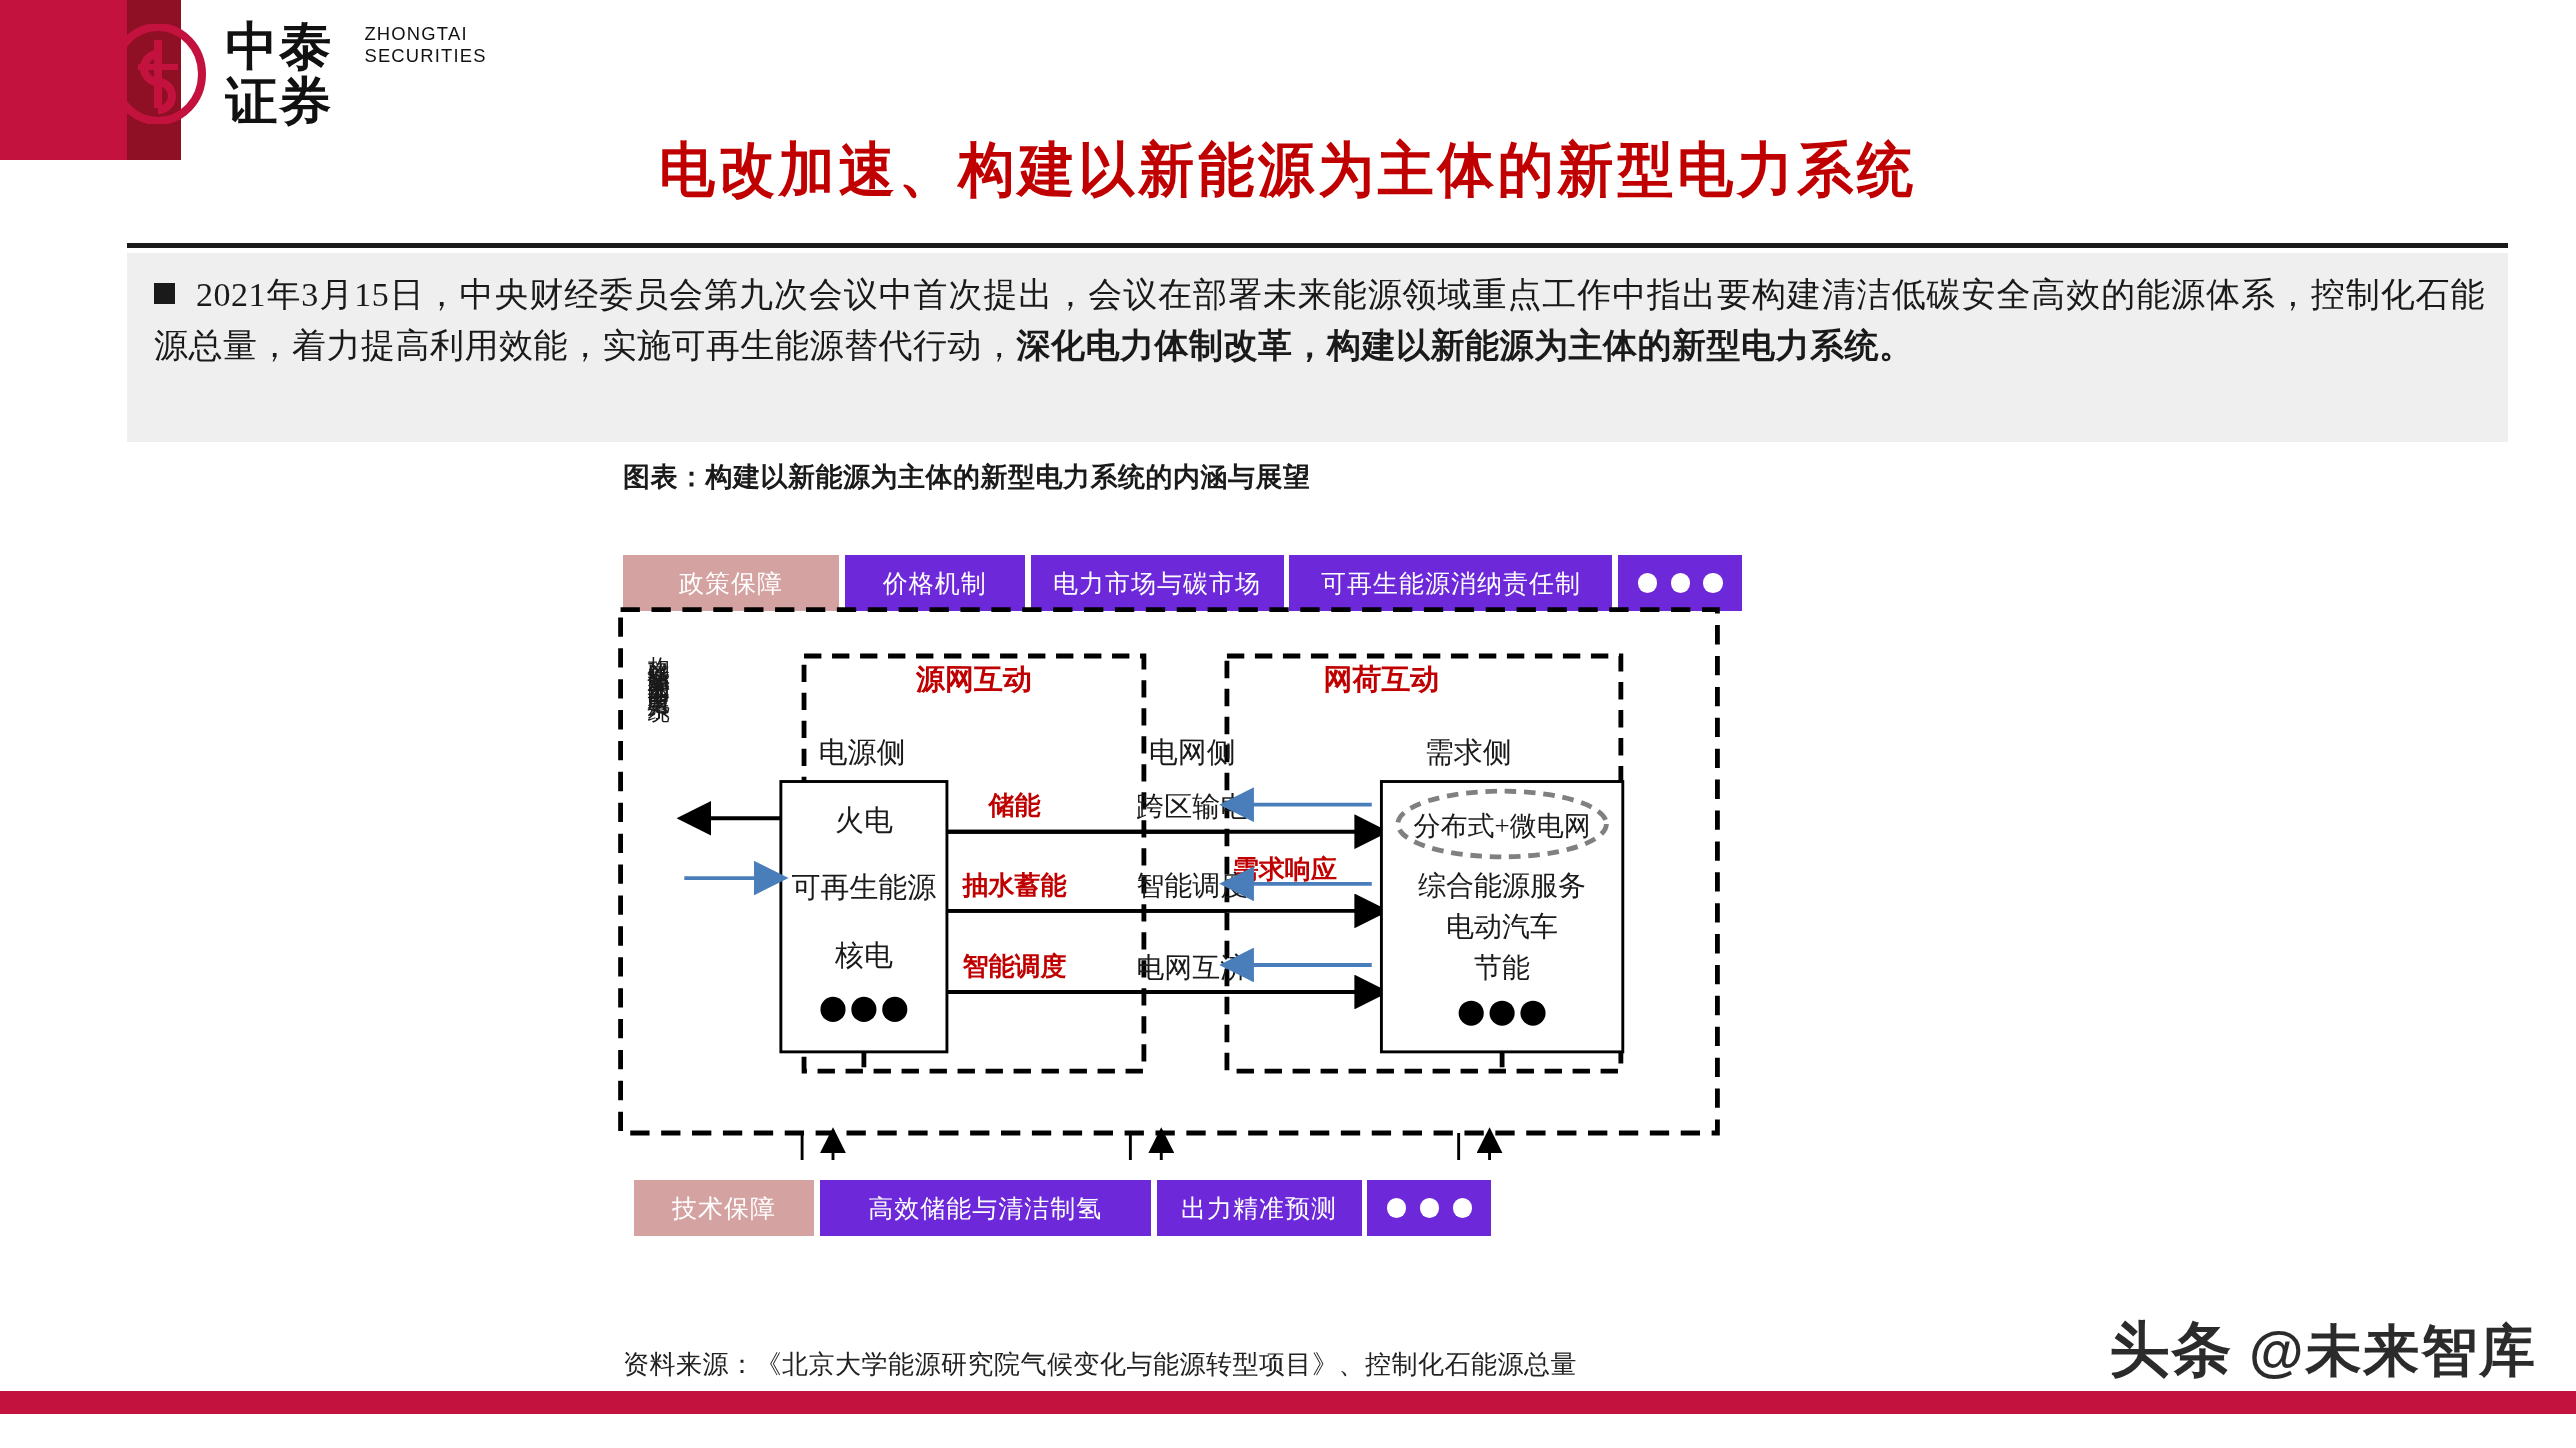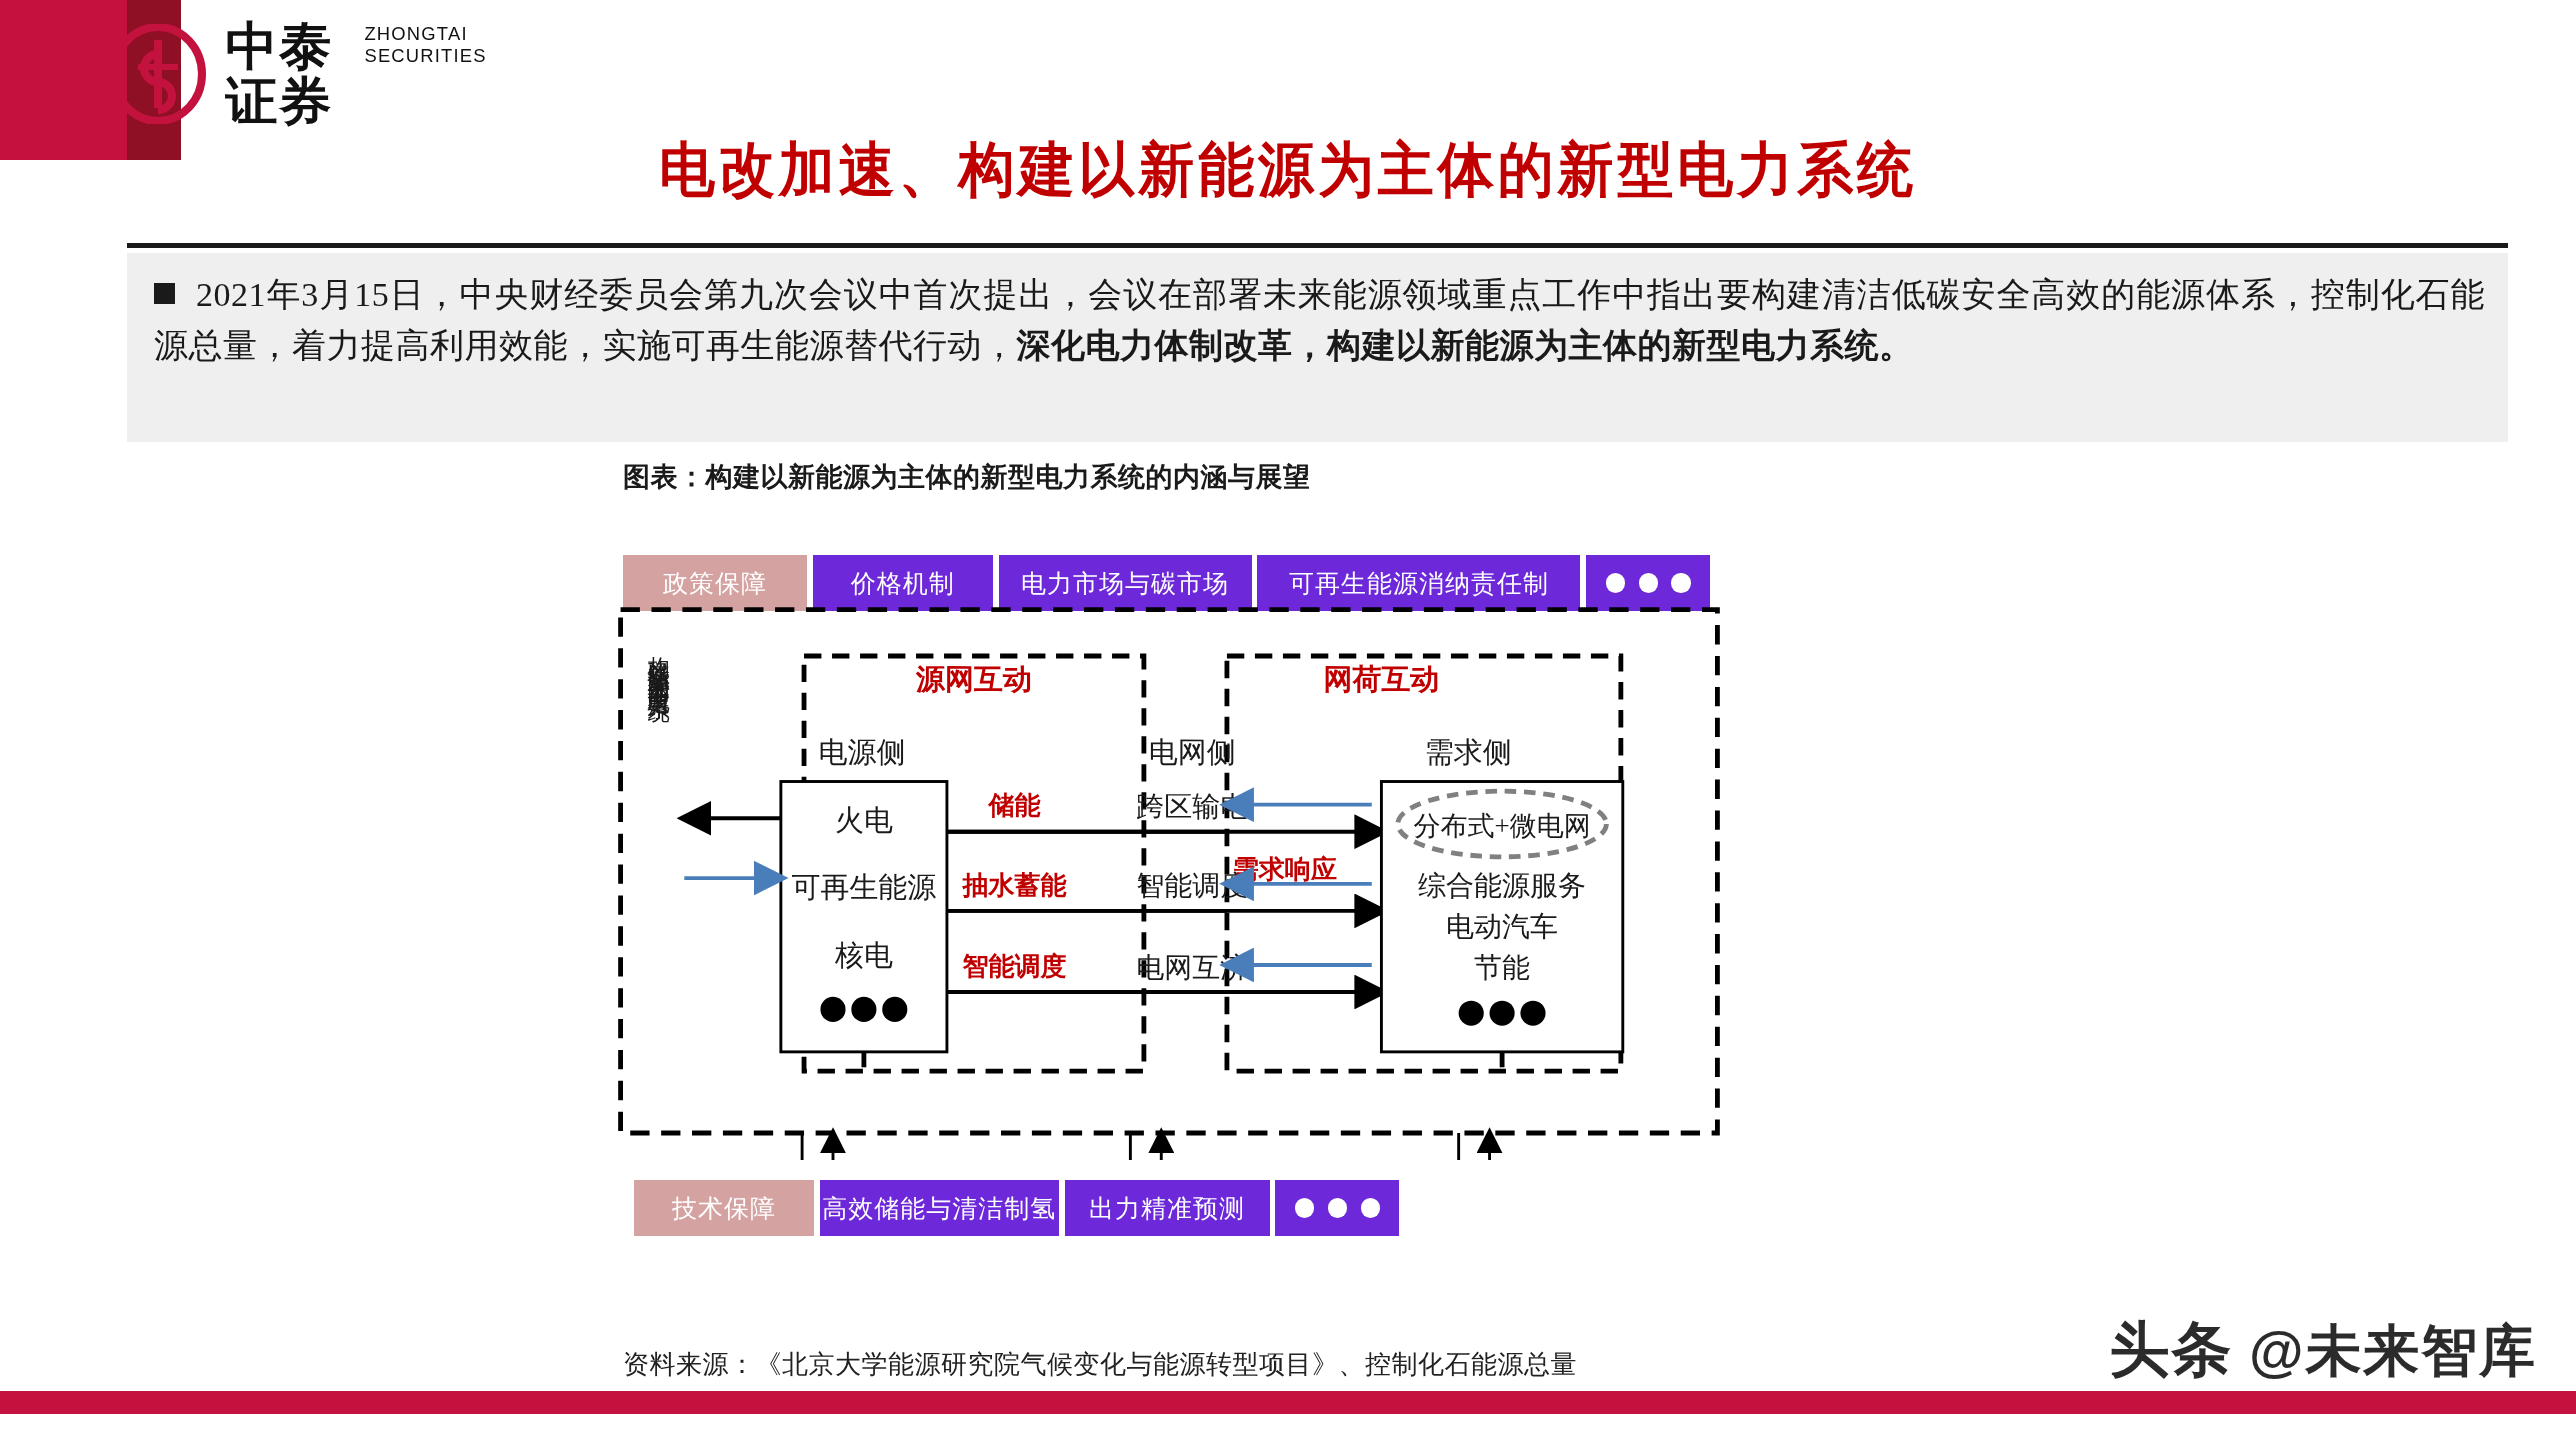--- a/index.html
+++ b/index.html
@@ -113,21 +113,21 @@
     <div class="callout-inner">
       <div class="callout-text">
         <span class="bullet-sq"></span><span>2021年3月15日，中央财经委员会第九次会议中首次提出，会议在部署未来能源领域重点工作中指出要构建清洁低碳安全高效的能源体系，控制化石能源总量，着力提高利用效能，实施可再生能源替代行动，</span><b>深化电力体制改革，构建以新能源为主体的新型电力系统。</b>
       </div>
     </div>
   </div>
 
   <div class="fig-caption">图表：构建以新能源为主体的新型电力系统的内涵与展望</div>
 
   <div class="bar-row top-bar">
-    <div class="bar-cell light" style="width:184px">政策保障</div>
+    <div class="bar-cell light" style="width:216px">政策保障</div>
     <div class="bar-cell" style="width:180px">价格机制</div>
     <div class="bar-cell" style="width:253px">电力市场与碳市场</div>
     <div class="bar-cell" style="width:323px">可再生能源消纳责任制</div>
     <div class="bar-cell bar-dots" style="width:124px">
       <i class="wdot"></i>
         <i class="wdot"></i>
         <i class="wdot"></i>
     </div>
   </div>
 
@@ -220,21 +220,21 @@
         <line x1="540" y1="552" x2="540" y2="608" marker-end="url(#ahB)"></line>
         <line x1="572" y1="608" x2="572" y2="552" marker-end="url(#ahB)"></line>
         <line x1="880" y1="552" x2="880" y2="608" marker-end="url(#ahB)"></line>
         <line x1="912" y1="608" x2="912" y2="552" marker-end="url(#ahB)"></line>
       </g>
     </svg>
   </div>
 
   <div class="bar-row bottom-bar">
     <div class="bar-cell light" style="width:180px">技术保障</div>
-    <div class="bar-cell" style="width:239px">高效储能与清洁制氢</div>
+    <div class="bar-cell" style="width:331px">高效储能与清洁制氢</div>
     <div class="bar-cell" style="width:205px">出力精准预测</div>
     <div class="bar-cell bar-dots" style="width:124px">
       <i class="wdot"></i>
         <i class="wdot"></i>
         <i class="wdot"></i>
     </div>
   </div>
 
   <div class="source">资料来源：《北京大学能源研究院气候变化与能源转型项目》、控制化石能源总量</div>
 

